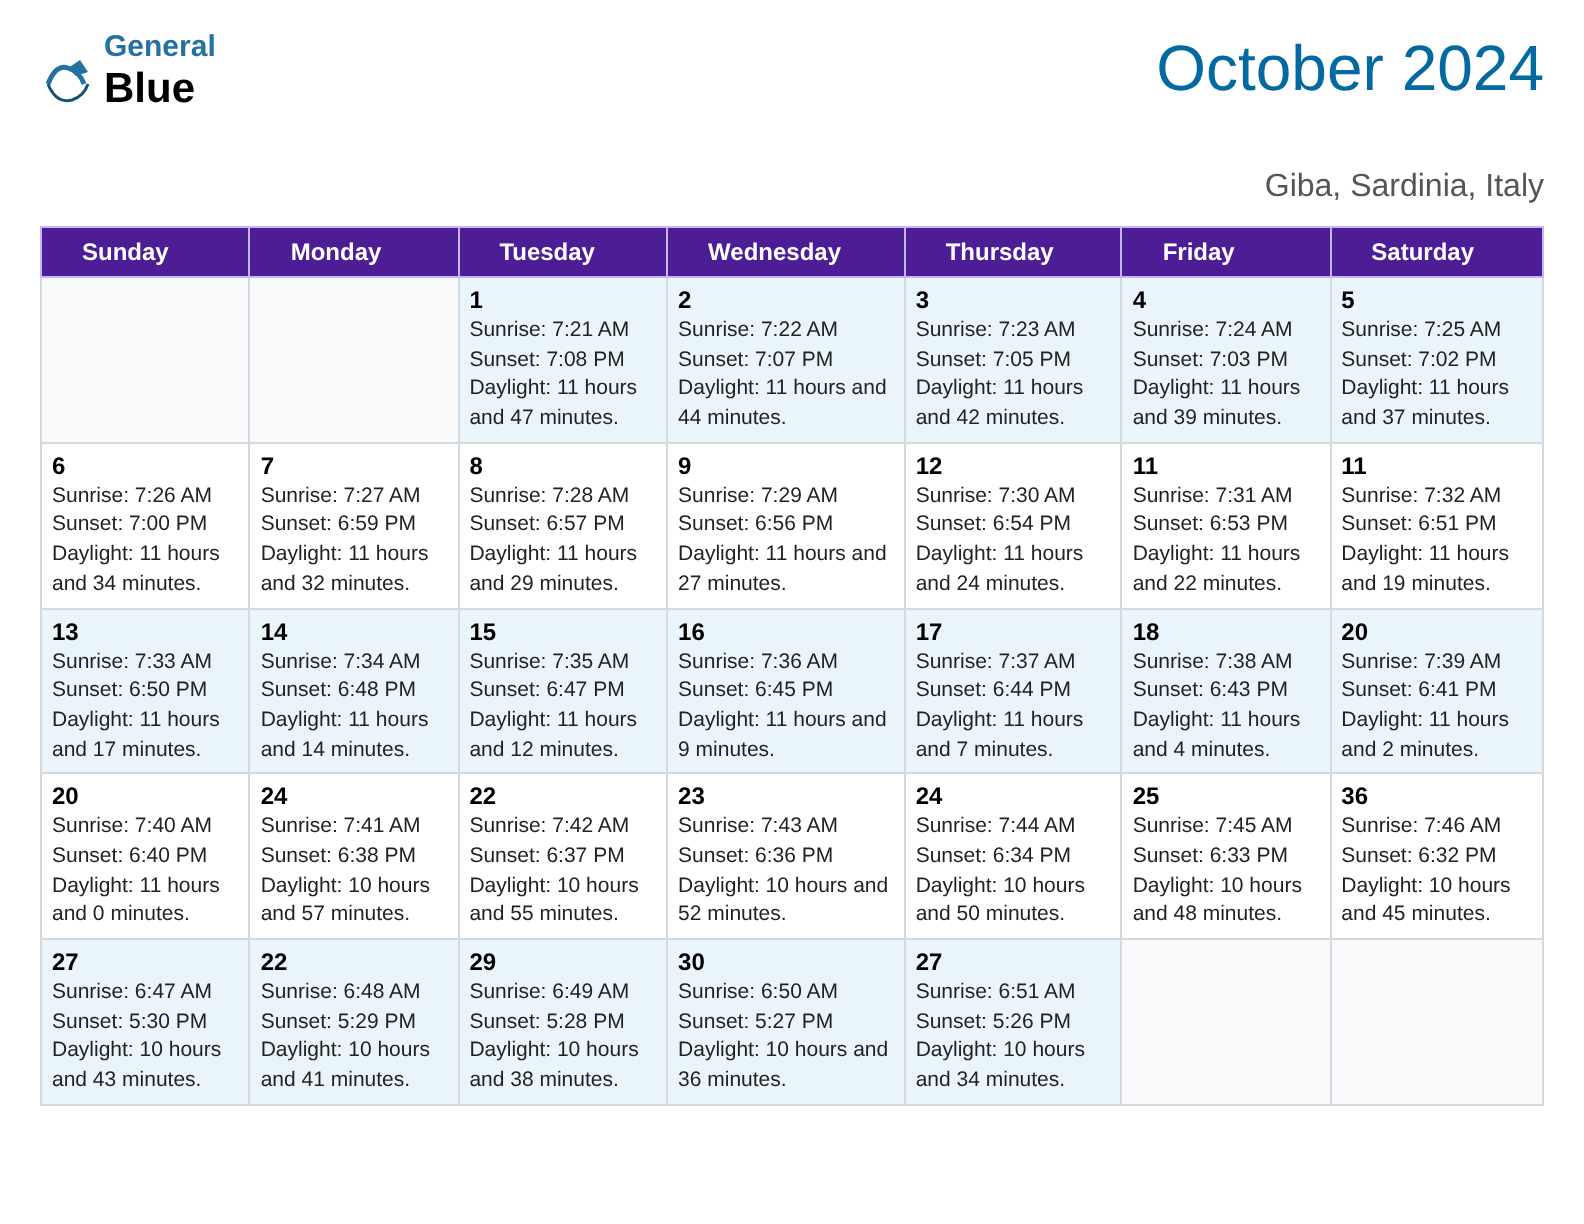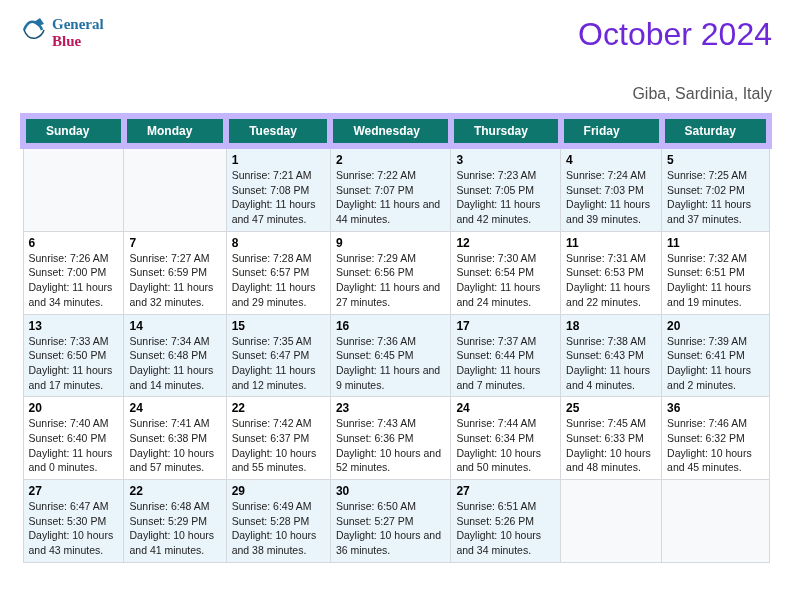--- a/index.html
+++ b/index.html
@@ -17,54 +17,53 @@
       padding: 16px 20px 16px 20px;
     }
     .header {
       display: flex;
       justify-content: space-between;
       align-items: flex-start;
       margin-bottom: 10px;
     }
     .logo {
       display: flex;
-      align-items: flex-start;
-      font-family: Liberation Serif, serif;
+      align-items: flex-end;
     }
     .logo-icon {
       width: 28px;
       height: 28px;
       margin-right: 4px;
     }
     .title-block {
       text-align: right;
     }
     .month-title {
       font-size: 32px;
       font-weight: normal;
-      color: #6d28d9;
+      color: #0369a1;
     }
     .location-title {
       font-size: 16px;
       color: #555;
       margin-top: 32px;
     }
     table {
       width: 100%;
       border-collapse: collapse;
       font-size: 11px;
     }
     thead tr th {
-      background: #0f766e;
+      background: #4c1d95;
       color: #fff;
       padding: 5px 20px;
       text-align: left;
       font-weight: bold;
       font-size: 12px;
-      border: 6px solid #c4b5fd;
+      border: 1px solid #c4b5fd;
     }
     tbody tr td {
       border: 1px solid #d5d8dc;
       vertical-align: top;
       padding: 4px 5px;
       min-width: 90px;
       min-height: 70px;
       height: 78px;
     }
     tbody tr:nth-child(odd) td {
@@ -95,21 +94,21 @@
   <div class="header">
     <div class="logo">
       <svg class="logo-icon" viewBox="0 0 28 28" xmlns="http://www.w3.org/2000/svg">
         <rect x="0" y="0" width="28" height="28" rx="3" fill="#fff"></rect>
         <path d="M4 14 Q8 4 14 6 Q20 8 22 14" stroke="#2471a3" stroke-width="2.5" fill="none"></path>
         <path d="M14 6 L20 2 L24 8 L18 10 Z" fill="#2471a3"></path>
         <path d="M4 14 Q8 24 16 22 Q22 20 24 14" stroke="#1a5276" stroke-width="1.5" fill="none"></path>
       </svg>
       <div>
         <div style="font-size:15px;font-weight:bold;color:#2471a3;line-height:1.1;">General</div>
-        <div style="font-size:15px;font-weight:bold;color:#be185d;line-height:1.1;">Blue</div>
+        <div style="font-size:21px;font-weight:bold;color:#000000;line-height:1.1;">Blue</div>
       </div>
     </div>
     <div class="title-block">
       <div class="month-title">October 2024</div>
       <div class="location-title">Giba, Sardinia, Italy</div>
     </div>
   </div>
 
   <table>
     <thead>

